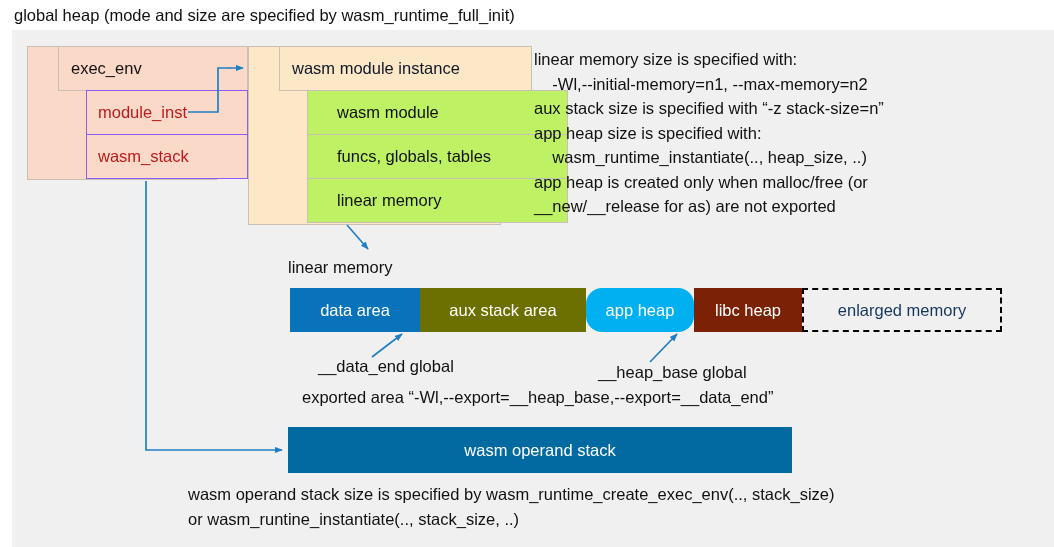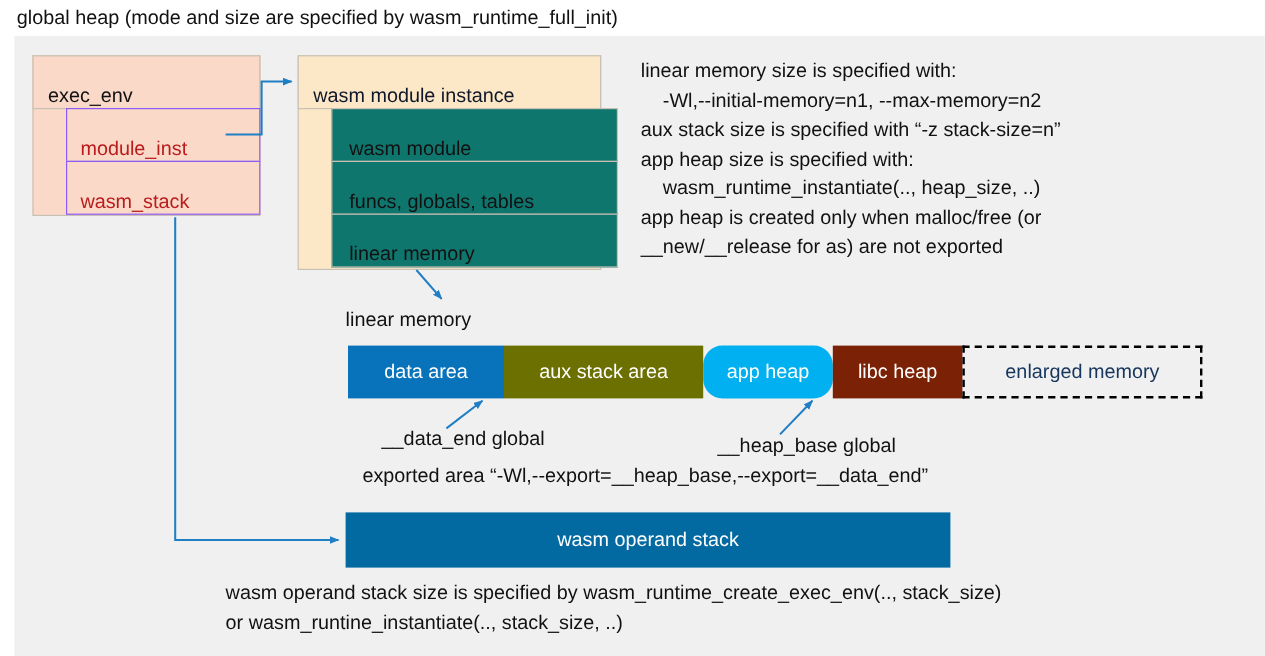--- a/index.html
+++ b/index.html
@@ -18,21 +18,21 @@
   }
 
   
   .global-panel{
     position:absolute;left:12px;top:30px;width:1042px;height:517px;
     background:#f0f0f0;
   }
 
   
   .box{position:absolute;box-sizing:border-box;border:1px solid #c8c0b4;}
-  .row{position:absolute;box-sizing:border-box;display:flex;align-items:flex-end;}
+  .row{position:absolute;box-sizing:border-box;display:flex;align-items:center;margin-left:31px;}
   .row .lbl{white-space:nowrap;}
 
   
   .execenv{left:27px;top:46px;width:190px;height:134px;background:#fbd9c9;}
   .execenv-hdr{
     left:27px;top:46px;width:190px;height:45px;
     border:1px solid #c8c0b4;background:#fbd9c9;
     padding-left:12px;font-size:16.5px;color:#111;
   }
   .execenv-sub{
@@ -44,23 +44,23 @@
   .execenv-sub.r2{top:134px;}
 
   
   .wmi{left:248px;top:46px;width:253px;height:179px;background:#fce8c6;}
   .wmi-hdr{
     left:248px;top:46px;width:253px;height:45px;
     border:1px solid #c8c0b4;background:#fce8c6;
     padding-left:12px;font-size:16.5px;color:#0f172a;
   }
   .wmi-sub{
-    left:276px;width:239px;height:45px;
-    border:1px solid #c8c0b4;background:#0f766e;
-    padding-left:14px;font-size:16.5px;color:#111;
+    left:276px;width:261px;height:45px;
+    border:1px solid #c8c0b4;background:#bef264;
+    padding-left:29px;font-size:16.5px;color:#111;
   }
   .wmi-sub.r1{top:90px;}
   .wmi-sub.r2{top:134px;}
   .wmi-sub.r3{top:178px;}
 
   
   .note{
     position:absolute;font-size:16.5px;line-height:24.5px;color:#111;
     white-space:pre;
   }

